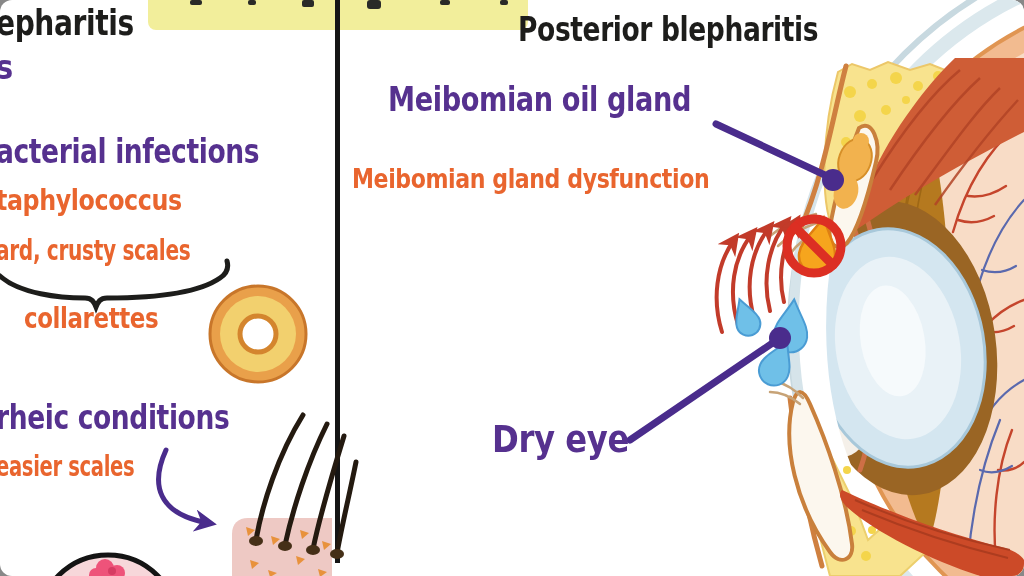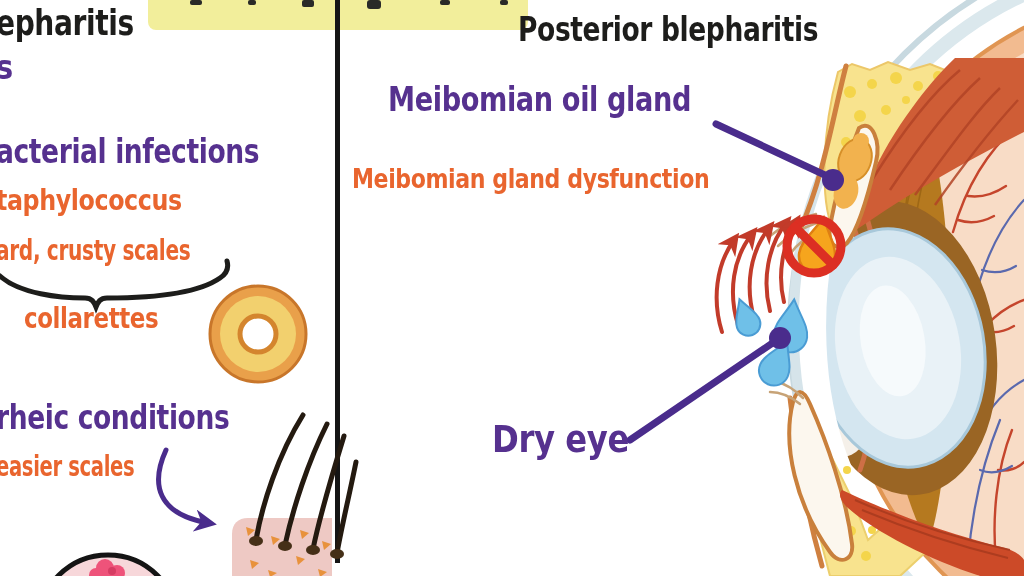--- a/index.html
+++ b/index.html
@@ -1,17 +1,17 @@
 <!DOCTYPE html>
 <html style="--ink: #1d1d1b; --purple: #56318f; --orange: #e9652e;"><head>
 <meta charset="utf-8">
 <style>
   html,body{margin:0;padding:0;background:#888;}
   .canvas{position:relative;width:1024px;height:576px;background:#ffffff;overflow:hidden;
-          font-family:"DejaVu Sans", sans-serif;}
+          font-family:"DejaVu Sans", sans-serif;border-radius:12px;}
   .art{position:absolute;left:0;top:0;width:1024px;height:576px;z-index:1;}
   .txt{position:absolute;z-index:2;font-weight:700;white-space:nowrap;line-height:1.05;
        transform-origin:left top;letter-spacing:-0.5px;}
   .c-black{color:var(--ink,#1d1d1b);}
   .c-purple{color:var(--purple,#56318f);}
   .c-orange{color:var(--orange,#e9652e);}
   .t-anterior{left:-4px;top:4px;font-size:36px;transform:scaleX(.78);}
   .t-causes{left:-4px;top:50px;font-size:34px;transform:scaleX(.85);}
   .t-bacterial{left:-4px;top:134px;font-size:34px;transform:scaleX(.78);}
   .t-staph{left:-4px;top:186px;font-size:28px;transform:scaleX(.85);}

